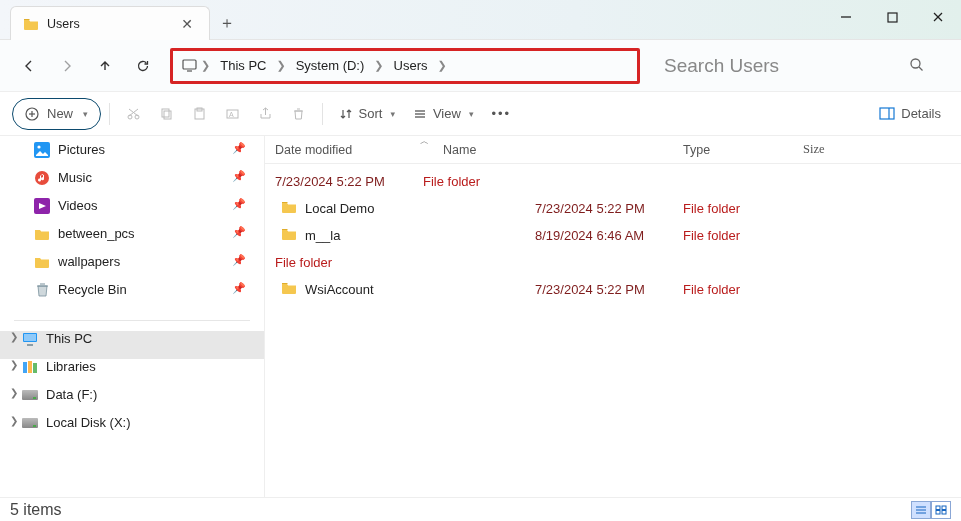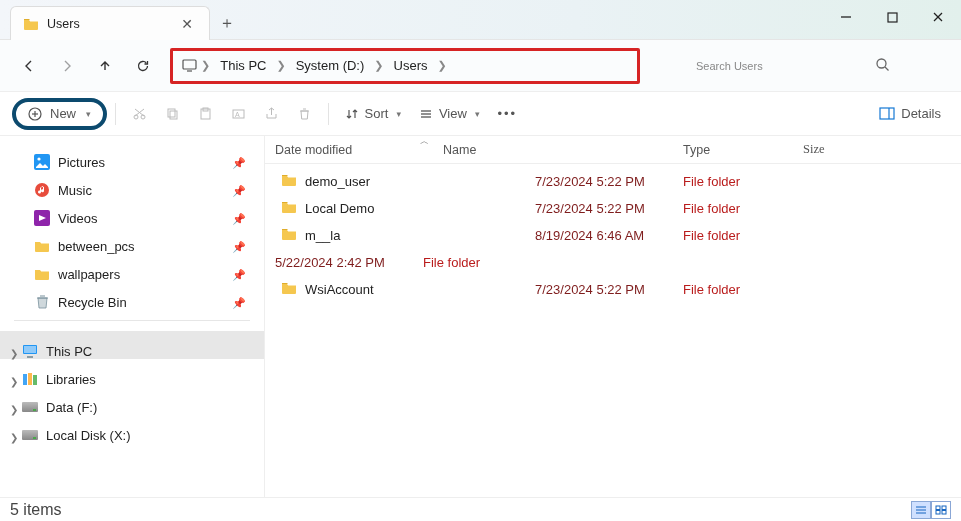--- a/index.html
+++ b/index.html
@@ -16,36 +16,36 @@
 .win-btn { width: 46px; height: 34px; display:flex;align-items:center;justify-content:center; cursor:pointer; color:#222;}
 
 
 .addrbar { height: 52px; display:flex; align-items:center; padding: 0 12px; gap: 4px; background:#fafcfd; border-bottom:1px solid #eee;}
 .nav-btn { width:34px; height:34px; display:flex;align-items:center;justify-content:center; color:#555; border-radius:4px; cursor:pointer;}
 .addr-box { flex:1; display:flex; align-items:center; height:36px; border:3px solid #d62424; border-radius:2px; margin:0 8px 0 6px; padding: 0 6px; max-width:470px;}
 .crumb { padding: 0 8px; color:#222; cursor:pointer; font-size:13px;}
 .crumb-sep { color:#888; font-size:11px; padding:0 2px;}
 .addr-monitor { width:20px;display:flex;justify-content:center;color:#444;}
 .search-box { width:250px; height:34px; display:flex; align-items:center; padding:0 12px; border-radius:4px; background:transparent; color:#777; justify-content:space-between;}
-.search-input { border:none; background:transparent; outline:none; flex:1; font-size:11px; color:#3b82f6;margin-left:32px;}
+.search-input { border:none; background:transparent; outline:none; flex:1; font-size:19px; color:#3b82f6;}
 .search-input::placeholder{color:#888;}
 
 
 .toolbar { height:44px; display:flex; align-items:center; padding:0 12px; gap:2px; border-bottom:1px solid #eee;}
 .tbtn { height:32px; display:flex; align-items:center; justify-content:center; padding:0 8px; color:#555; border-radius:4px; cursor:pointer; gap:6px;}
 .tbtn.disabled{color:#bbb;cursor:default;}
-.pill { border:4px solid #0c4a6e; border-radius:16px; padding:0 12px;gap:8px;}
+.pill { border:1px solid #0c4a6e; border-radius:16px; padding:0 12px;gap:8px;}
 .chev-sm{font-size:9px;color:#777;margin-left:2px;}
 .tsep{width:1px;height:22px;background:#e3e3e3;margin:0 6px;}
 .toolbar-spacer{flex:1;}
 
 
 .body { display:flex; height: calc(521px - 40px - 52px - 44px - 24px); }
 .sidebar { width:265px; border-right:1px solid #eee; padding:6px 0; overflow:hidden; position:relative;}
-.side-item { display:flex; align-items:flex-end; height:28px; padding:0 12px 0 34px; gap:8px; cursor:pointer; position:relative;}
+.side-item { display:flex; align-items:flex-start; height:28px; padding:0 12px 0 34px; gap:8px; cursor:pointer; position:relative;}
 .side-item .pin{position:absolute; right:18px; color:#888; font-size:11px;}
 .side-item .ic{width:16px;height:16px;display:flex;align-items:center;justify-content:center;}
 .side-item.active{background:#e7e7e7;}
 .side-item.top{padding-left:22px;}
 .side-item .caret{position:absolute;left:10px;color:#777;font-size:10px;}
 .side-divider{height:1px;background:#e6e6e6;margin:10px 14px;}
 
 .main { flex:1; position:relative;}
 .columns { display:flex; height:28px; align-items:center; border-bottom:1px solid #eee; color:#555; font-size:12.5px;}
 .col {padding:0 10px;}
@@ -337,27 +337,20 @@
   <div class="main">
     <div class="columns" style="position:relative;">
       <span class="sort-ind">︿</span>
       <div class="col date">Date modified</div>
       <div class="col name">Name</div>
       <div class="col type">Type</div>
       <div class="col size">Size</div>
     </div>
     <div class="rows" id="rows">
         <div class="row">
-          <div class="cell name">
-            <span><svg class="folder-svg" viewBox="0 0 16 14">
-                <path d="M1 3h5l1.2 1.5H15V12a1 1 0 0 1-1 1H2a1 1 0 0 1-1-1z" fill="#f5c74f"></path>
-                <path d="M1 2h5l1 1H1z" fill="#e0ad2b"></path>
-              </svg></span>
-            <span>demo_user</span>
-          </div>
           <div class="cell date">7/23/2024 5:22 PM</div>
           <div class="cell type">File folder</div>
           <div class="cell size"></div>
         </div>
         <div class="row">
           <div class="cell name">
             <span><svg class="folder-svg" viewBox="0 0 16 14">
                 <path d="M1 3h5l1.2 1.5H15V12a1 1 0 0 1-1 1H2a1 1 0 0 1-1-1z" fill="#f5c74f"></path>
                 <path d="M1 2h5l1 1H1z" fill="#e0ad2b"></path>
               </svg></span>
@@ -373,21 +366,20 @@
                 <path d="M1 3h5l1.2 1.5H15V12a1 1 0 0 1-1 1H2a1 1 0 0 1-1-1z" fill="#f5c74f"></path>
                 <path d="M1 2h5l1 1H1z" fill="#e0ad2b"></path>
               </svg></span>
             <span>m__la</span>
           </div>
           <div class="cell date">8/19/2024 6:46 AM</div>
           <div class="cell type">File folder</div>
           <div class="cell size"></div>
         </div>
         <div class="row">
-          <div class="cell date">5/22/2024 2:42 PM</div>
           <div class="cell type">File folder</div>
           <div class="cell size"></div>
         </div>
         <div class="row">
           <div class="cell name">
             <span><svg class="folder-svg" viewBox="0 0 16 14">
                 <path d="M1 3h5l1.2 1.5H15V12a1 1 0 0 1-1 1H2a1 1 0 0 1-1-1z" fill="#f5c74f"></path>
                 <path d="M1 2h5l1 1H1z" fill="#e0ad2b"></path>
               </svg></span>
             <span>WsiAccount</span>

